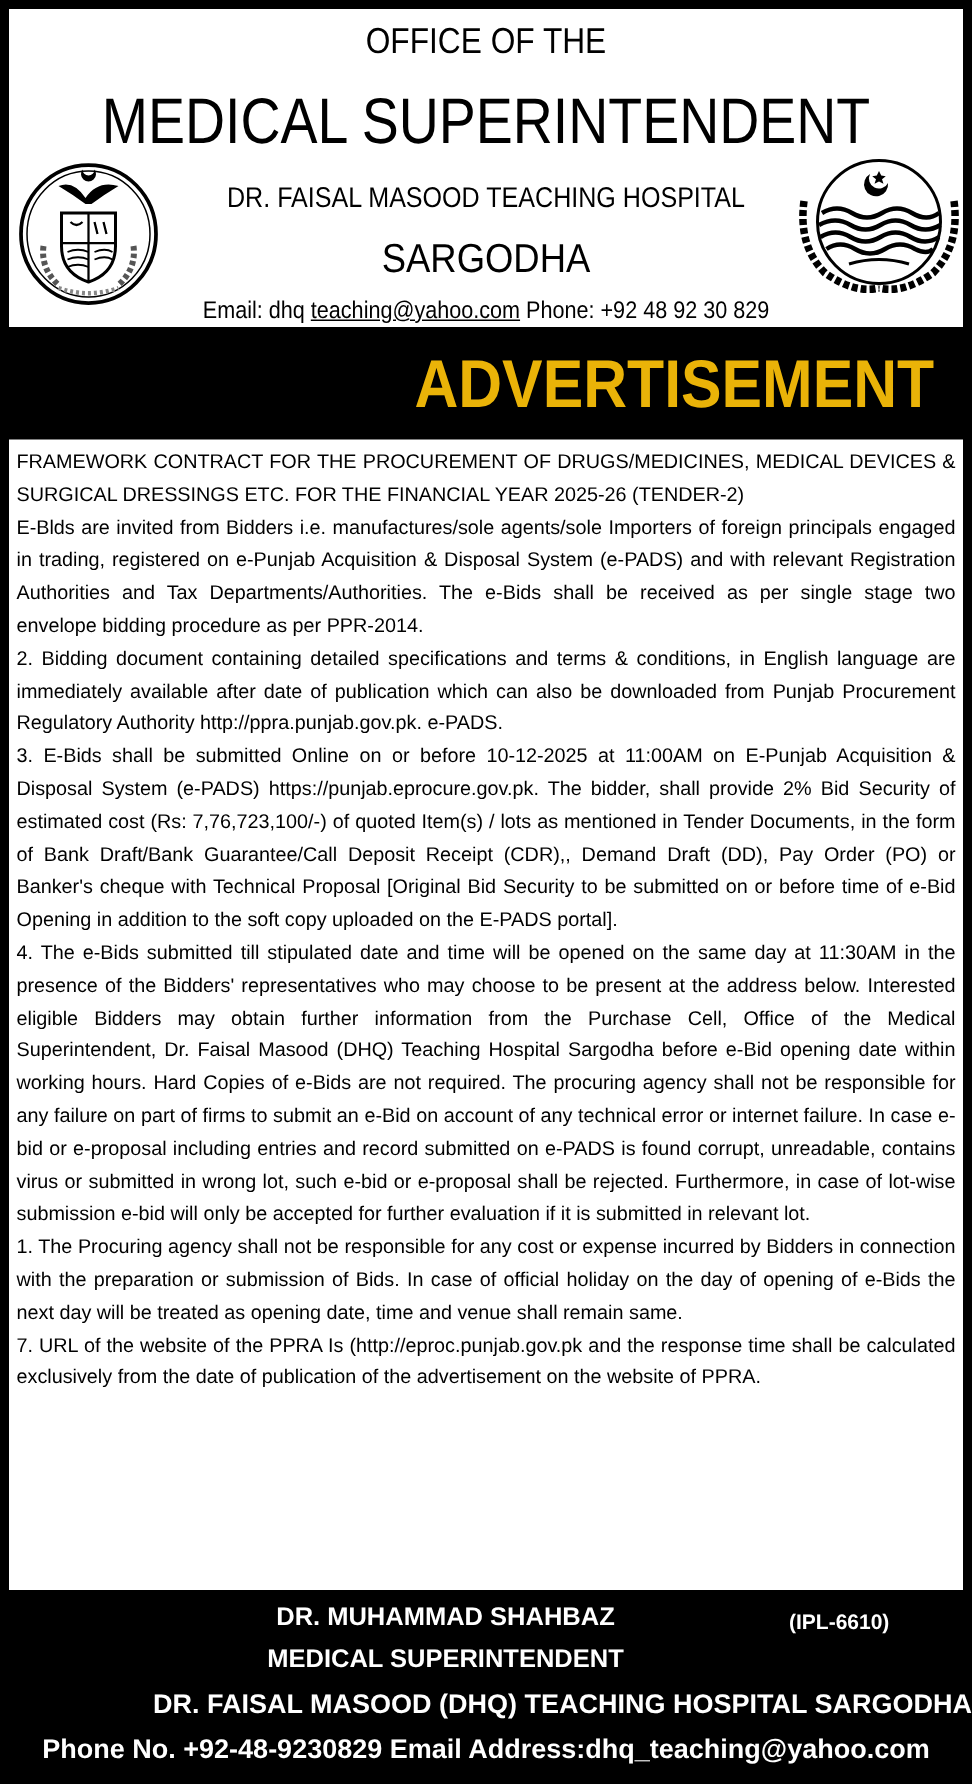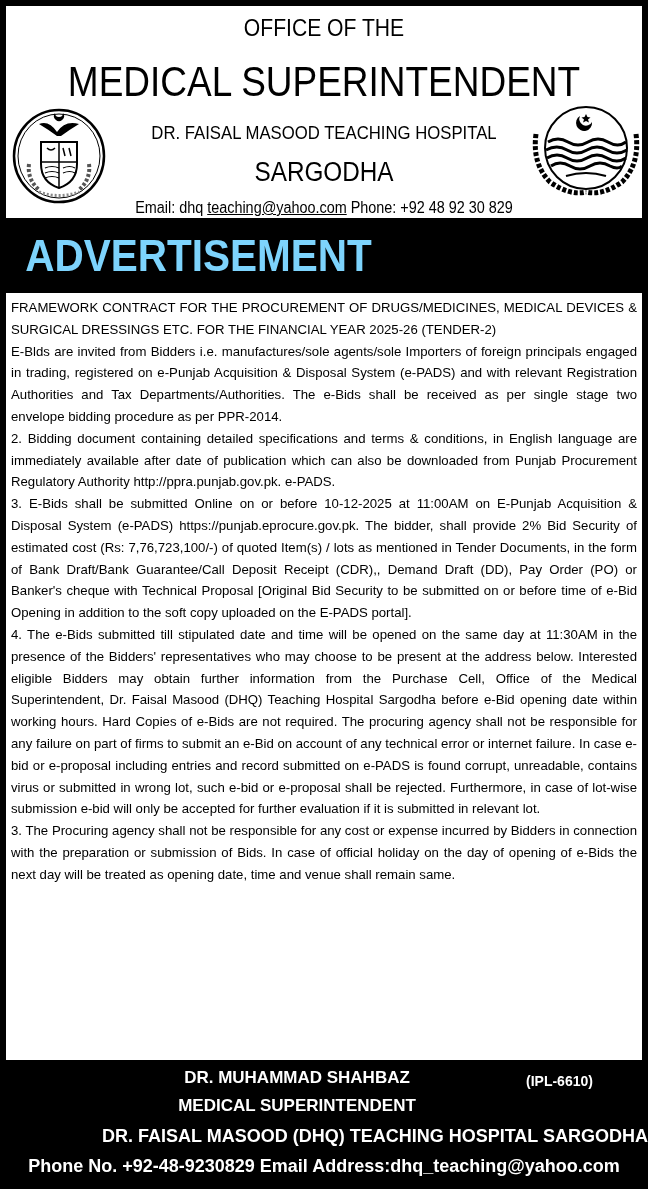--- a/index.html
+++ b/index.html
@@ -16,21 +16,21 @@
   .office-of { position: absolute; left: 0; right: 0; top: 8px; font-size: 24px; letter-spacing: 0px; transform: scaleX(0.88); }
   .med-sup { position: absolute; left: 0; right: 0; top: 51px; font-size: 43px; letter-spacing: 0px; transform: scaleX(0.86); }
   .hospital { position: absolute; left: 0; right: 0; top: 116px; font-size: 19px; transform: scaleX(0.88); }
   .city { position: absolute; left: 0; right: 0; top: 151px; font-size: 27px; transform: scaleX(0.9); }
   .contact { position: absolute; left: 0; right: 0; top: 193px; font-size: 16px; transform: scaleX(0.9); }
   .contact .email-link { text-decoration: underline; }
   .logo-left { position: absolute; left: 3px; top: 98px; width: 100px; height: 100px; }
   .logo-right { position: absolute; left: 524px; top: 98px; width: 112px; height: 92px; }
   .ad-band {
     position: absolute; left: 6px; top: 226px; width: 636px; height: 60px;
-    color: #7dd3fc; text-align: left; font-weight: bold; font-size: 45px; line-height: 60px;
+    color: #eab308; text-align: right; font-weight: bold; font-size: 45px; line-height: 60px;
   }
   .ad-band span { display: inline-block; transform: scaleX(0.9); }
   .body-box {
     position: absolute; left: 6px; top: 293px; width: 636px; height: 767px;
     background: #fff; padding: 4px 5px 12px 5px; box-sizing: border-box;
     font-size: 13.2px; line-height: 21.8px; text-align: justify;
   }
   .body-box p { margin: 0; }
   .footer {
     position: absolute; left: 0; top: 1062px; width: 648px; height: 127px;
@@ -84,21 +84,22 @@
   </div>
 
   <div class="ad-band"><span>ADVERTISEMENT</span></div>
 
   <div class="body-box">
     <p>FRAMEWORK CONTRACT FOR THE PROCUREMENT OF DRUGS/MEDICINES, MEDICAL DEVICES &amp; SURGICAL DRESSINGS ETC. FOR THE FINANCIAL YEAR 2025-26 (TENDER-2)</p>
     <p>E-Blds are invited from Bidders i.e. manufactures/sole agents/sole Importers of foreign principals engaged in trading, registered on e-Punjab Acquisition &amp; Disposal System (e-PADS) and with relevant Registration Authorities and Tax Departments/Authorities. The e-Bids shall be received as per single stage two envelope bidding procedure as per PPR-2014.</p>
     <p>2. Bidding document containing detailed specifications and terms &amp; conditions, in English language are immediately available after date of publication which can also be downloaded from Punjab Procurement Regulatory Authority http://ppra.punjab.gov.pk. e-PADS.</p>
     <p>3. E-Bids shall be submitted Online on or before 10-12-2025 at 11:00AM on E-Punjab Acquisition &amp; Disposal System (e-PADS) https://punjab.eprocure.gov.pk. The bidder, shall provide 2% Bid Security of estimated cost (Rs: 7,76,723,100/-) of quoted Item(s) / lots as mentioned in Tender Documents, in the form of Bank Draft/Bank Guarantee/Call Deposit Receipt (CDR),, Demand Draft (DD), Pay Order (PO) or Banker's cheque with Technical Proposal [Original Bid Security to be submitted on or before time of e-Bid Opening in addition to the soft copy uploaded on the E-PADS portal].</p>
     <p>4. The e-Bids submitted till stipulated date and time will be opened on the same day at 11:30AM in the presence of the Bidders' representatives who may choose to be present at the address below. Interested eligible Bidders may obtain further information from the Purchase Cell, Office of the Medical Superintendent, Dr. Faisal Masood (DHQ) Teaching Hospital Sargodha before e-Bid opening date within working hours. Hard Copies of e-Bids are not required. The procuring agency shall not be responsible for any failure on part of firms to submit an e-Bid on account of any technical error or internet failure. In case e-bid or e-proposal including entries and record submitted on e-PADS is found corrupt, unreadable, contains virus or submitted in wrong lot, such e-bid or e-proposal shall be rejected. Furthermore, in case of lot-wise submission e-bid will only be accepted for further evaluation if it is submitted in relevant lot.</p>
-    <p>3. The Procuring agency shall not be responsible for any cost or expense incurred by Bidders in connection with the preparation or submission of Bids. In case of official holiday on the day of opening of e-Bids the next day will be treated as opening date, time and venue shall remain same.</p>
+    <p>1. The Procuring agency shall not be responsible for any cost or expense incurred by Bidders in connection with the preparation or submission of Bids. In case of official holiday on the day of opening of e-Bids the next day will be treated as opening date, time and venue shall remain same.</p>
+    <p>7. URL of the website of the PPRA Is (http://eproc.punjab.gov.pk and the response time shall be calculated exclusively from the date of publication of the advertisement on the website of PPRA.</p>
   </div>
 
   <div class="footer">
     <div class="f-line f1">DR. MUHAMMAD SHAHBAZ</div>
     <div class="f-line f2">MEDICAL SUPERINTENDENT</div>
     <div class="f-line f3">DR. FAISAL MASOOD (DHQ) TEACHING HOSPITAL SARGODHA</div>
     <div class="f-line f4">Phone No. +92-48-9230829 Email Address:dhq_teaching@yahoo.com</div>
     <div class="ipl">(IPL-6610)</div>
   </div>
 

